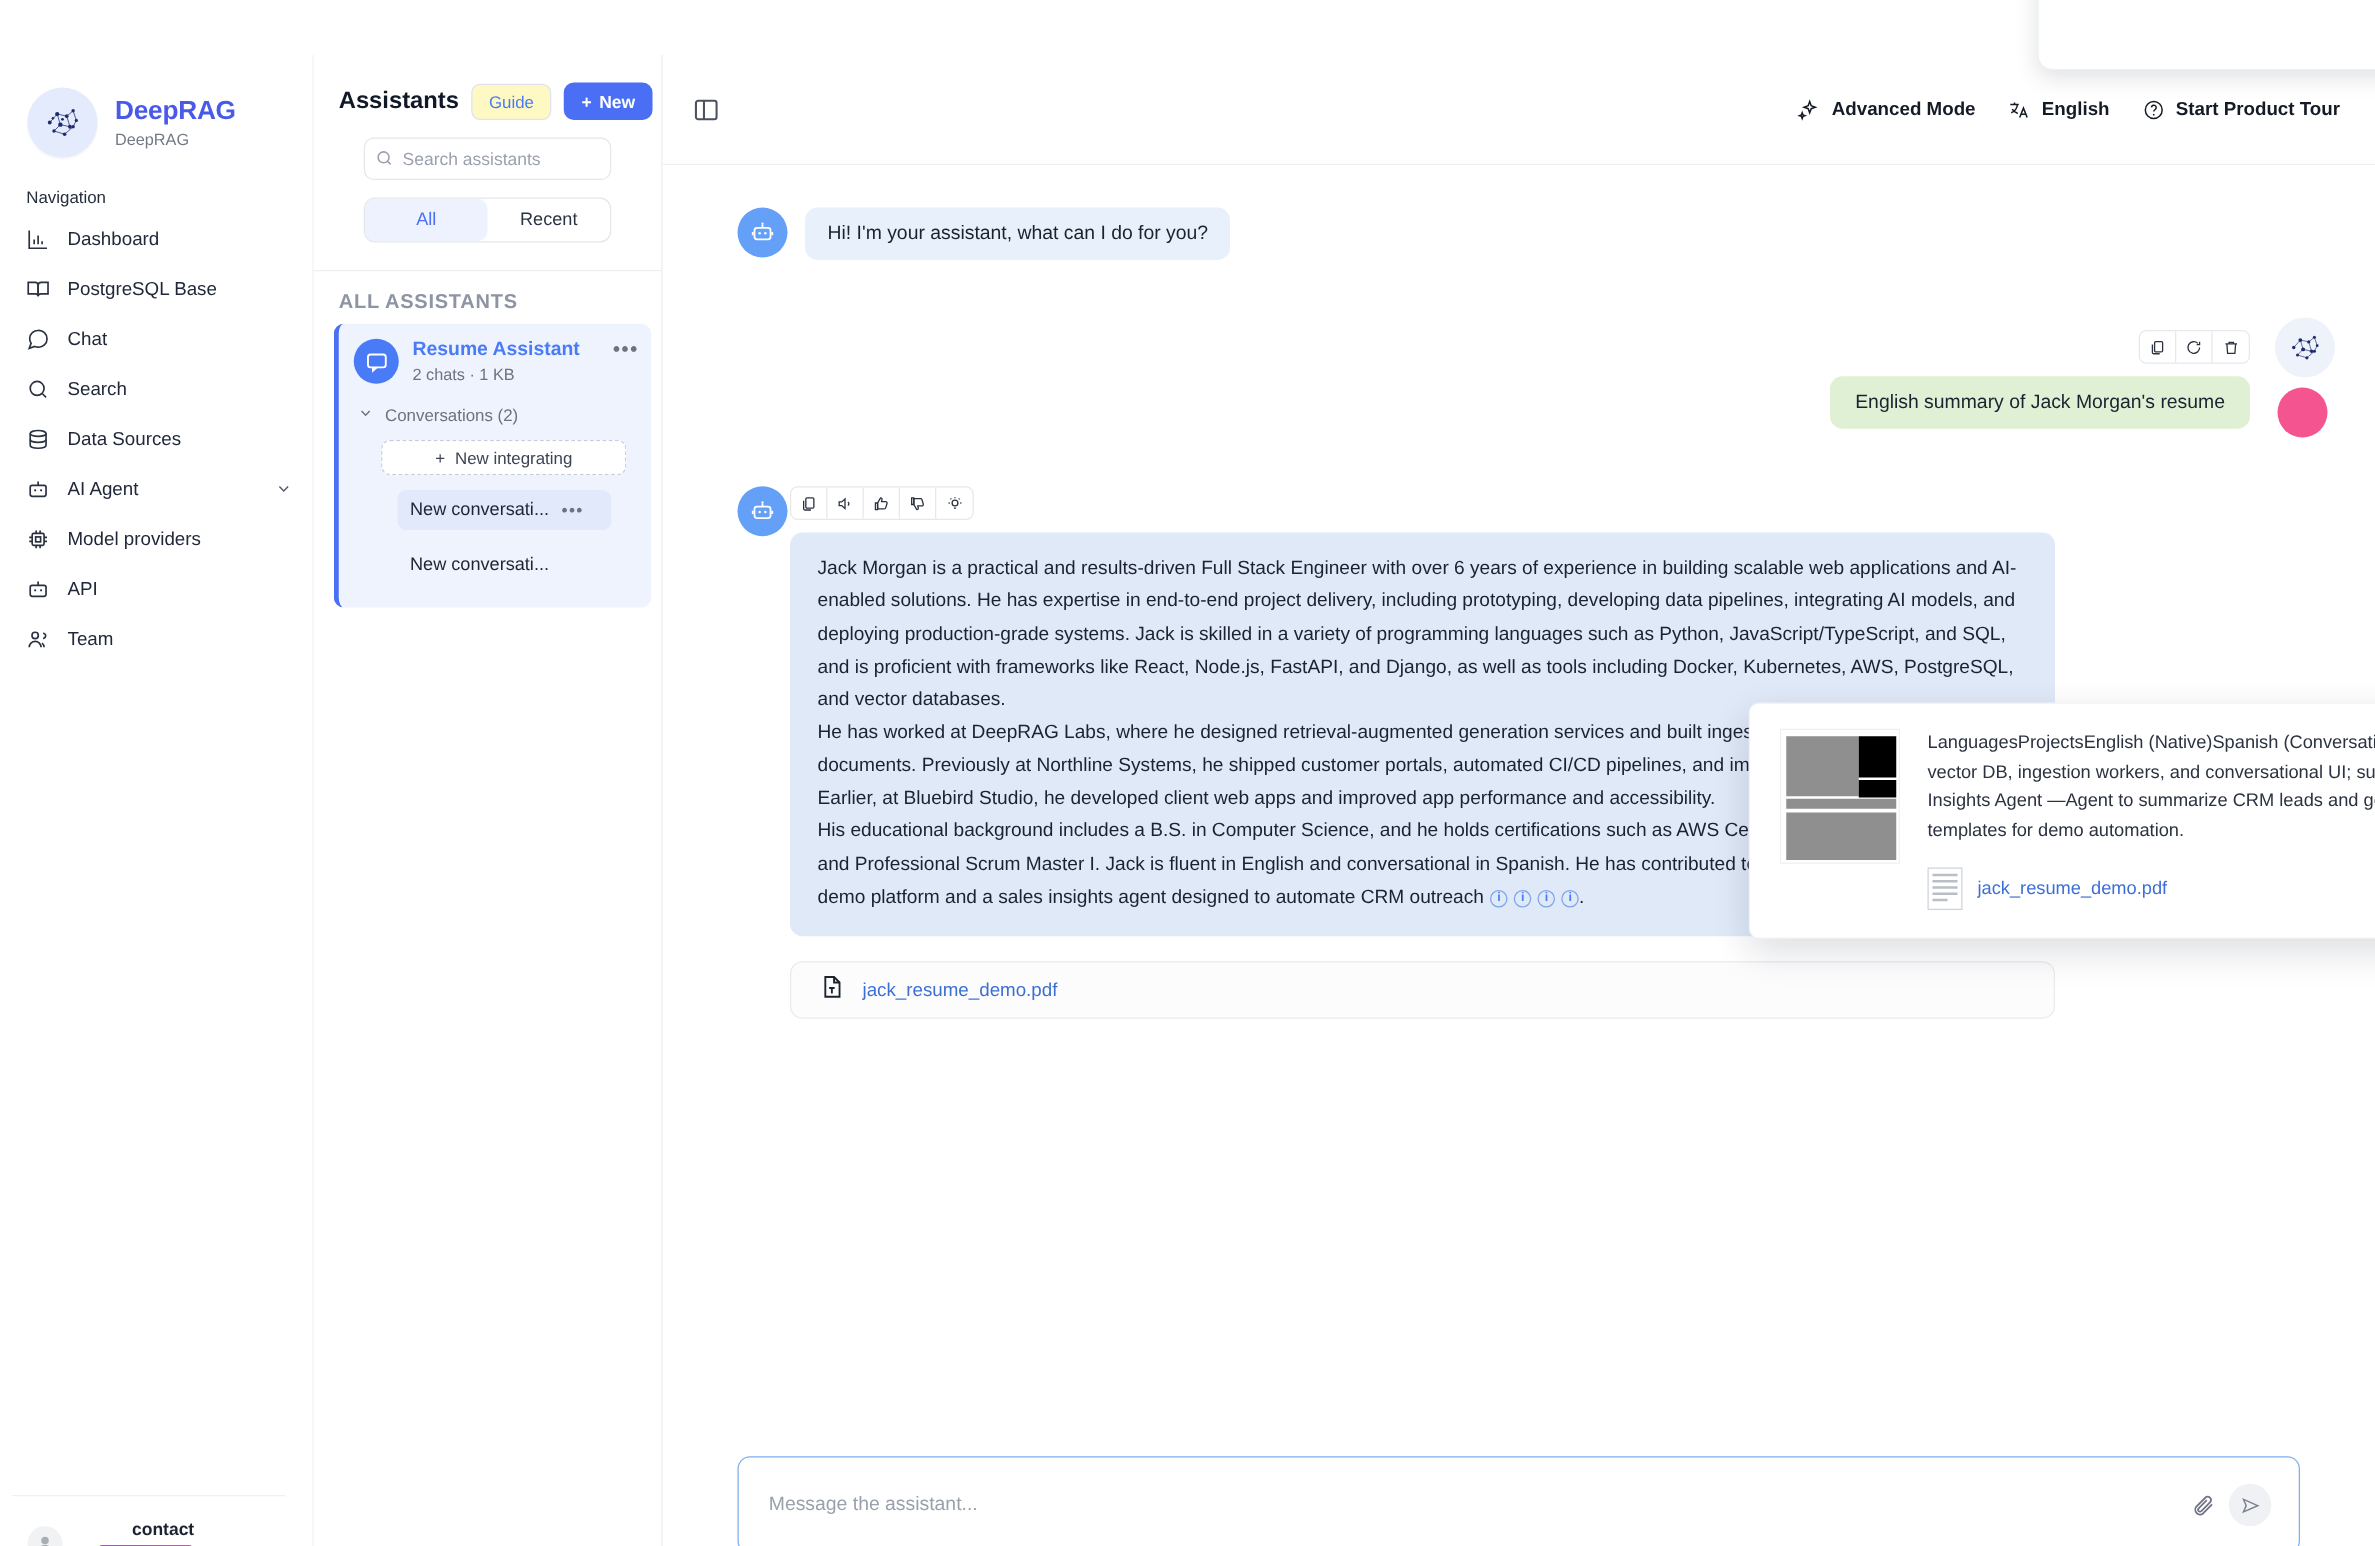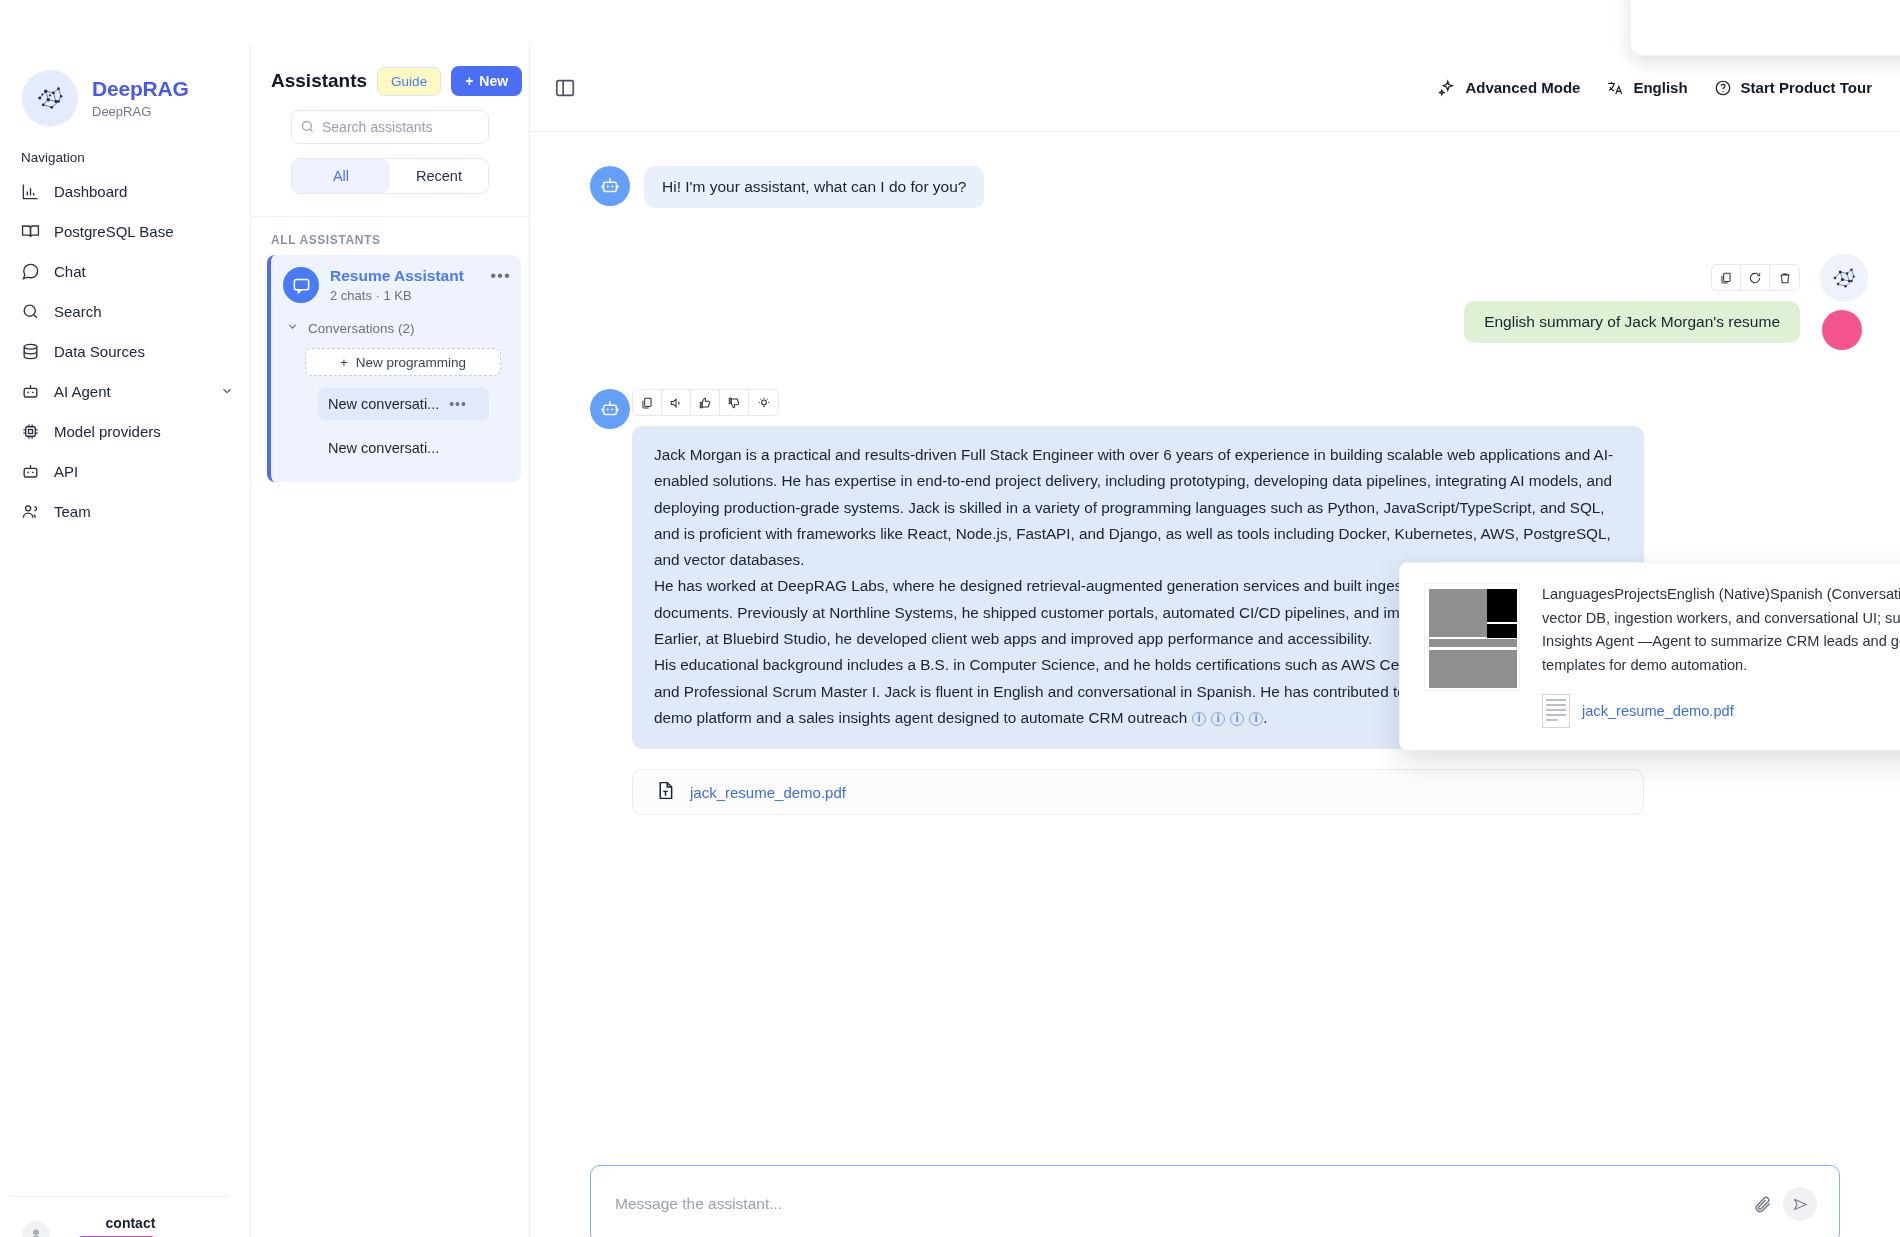--- a/index.html
+++ b/index.html
@@ -84,21 +84,21 @@
   }
   .search-input::placeholder { color:#9aa1ad; }
   .search-ic { position:absolute; left:9px; top:9px; width:15px; height:15px; color:#9aa1ad; }
   .seg {
     display:flex; margin:14px 20px 0 20px; border:1px solid #e4e7ec;
     border-radius:9px; overflow:hidden; height:36px;
   }
   .seg > div { flex:1; display:flex; align-items:center; justify-content:center; font-size:14.5px; cursor:pointer; color:#2c3444; }
   .seg .on { background:#eef2fe; color:#4a6ff5; border-radius:8px; }
   .as-divider { height:1px; background:#edeff3; margin:17px 0 0 0; }
-  .all-label { font-size:12px; letter-spacing:.6px; font-weight:bold; color:#8d94a2; padding:16px 0 8px 20px; }
+  .all-label { font-size:16px; letter-spacing:.6px; font-weight:bold; color:#8d94a2; padding:16px 0 8px 20px; }
   .assistant-card {
     margin:0 8px 0 16px; background:#eef3fe; border-left:4px solid #4a6ff5;
     border-radius:8px; padding:12px 10px 18px 12px; position:relative;
   }
   .ac-top { display:flex; gap:11px; align-items:flex-start; }
   .ac-avatar {
     width:36px;height:36px;border-radius:50%;background:#4a7bf7;flex:0 0 36px;
     display:flex;align-items:center;justify-content:center;
   }
   .ac-name { font-size:15.5px; font-weight:bold; color:#4a7bf7; }
@@ -408,21 +408,21 @@
       <div class="conv-head">
         <span>
           <svg viewBox="0 0 24 24" width="13" height="13" fill="none" stroke="currentColor" stroke-width="2.2">
               <path d="M6 9l6 6 6-6"></path>
             </svg>
         </span>
         <span>Conversations (2)</span>
       </div>
       <div class="new-conv">
         <span>+</span>
-        <span>New programming</span>
+        <span>New integrating</span>
       </div>
       <div class="conv-item sel">
         <span>New conversati...</span>
         <span class="dots">•••</span>
       </div>
       <div class="conv-item">
         <span>New conversati...</span>
       </div>
     </div>
   </section>

